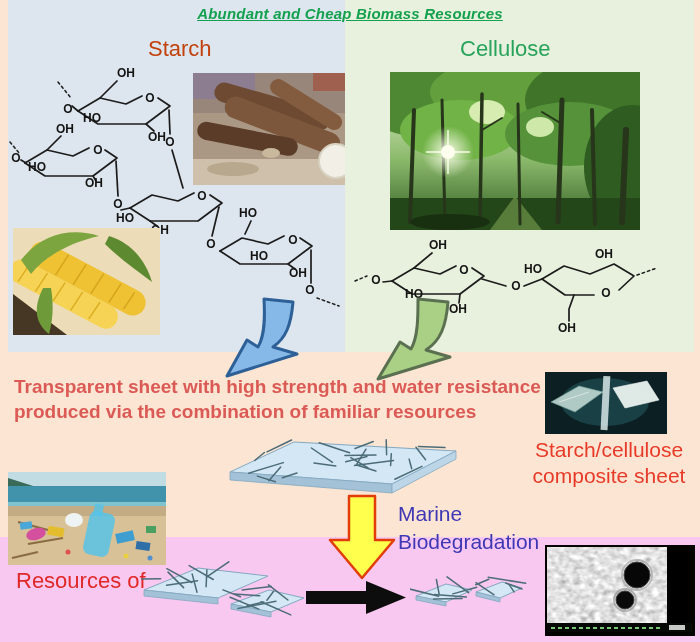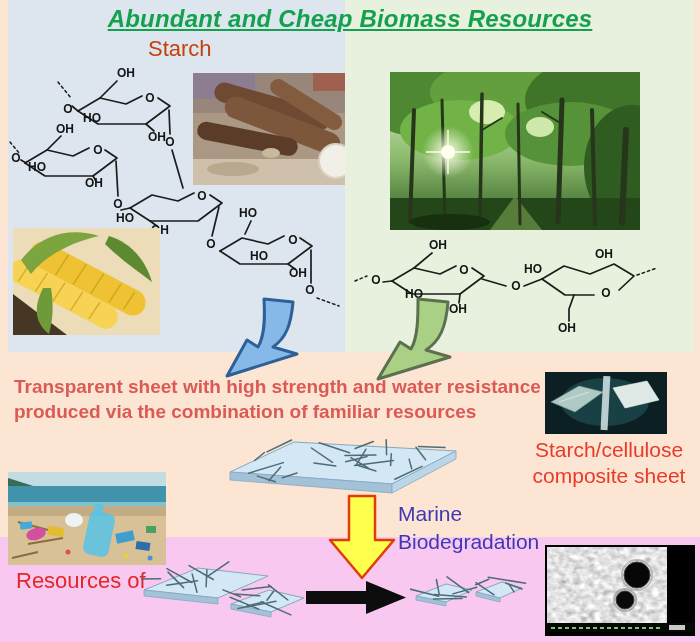--- a/index.html
+++ b/index.html
@@ -8,21 +8,21 @@
     background:#fce5d2;
     font-family:"Liberation Sans",sans-serif;
   }
   .abs{position:absolute;}
   .panel{position:absolute;top:0;height:352px;}
   #panel-starch{left:8px;width:337px;background:#dde6ee;}
   #panel-cellulose{left:345px;width:349px;background:#e7f1dd;}
   #bottom-band{position:absolute;left:0;top:537px;width:700px;height:105px;background:#f9c8f1;}
   #main-title{
     left:0;top:5px;width:700px;text-align:center;
-    color:#14a14e;font-size:24px;font-style:italic;font-weight:bold;
+    color:#14a14e;font-size:15px;font-style:italic;font-weight:bold;
     text-decoration:underline;letter-spacing:.2px;
   }
   #starch-label{left:148px;top:36px;font-size:22px;color:#c2410c;}
   #cellulose-label{left:460px;top:36px;font-size:22px;color:#28a35b;}
   .desc{color:#db5a55;font-size:19px;font-weight:600;}
   #desc1{left:14px;top:376px;}
   #desc2{left:14px;top:401px;}
   .capred{color:#e73a28;font-size:21px;width:182px;text-align:center;}
   #cap1{left:518px;top:438px;}
   #cap2{left:518px;top:464px;}
@@ -43,20 +43,21 @@
 <body>
 
 <div id="canvas">
 
   <div id="panel-starch" class="panel"></div>
   <div id="panel-cellulose" class="panel"></div>
   <div id="bottom-band"></div>
 
   <div id="main-title" class="abs">Abundant and Cheap Biomass Resources</div>
   <div id="starch-label" class="abs">Starch</div>
+  <div id="cellulose-label" class="abs">Cellulose</div>
 
   <svg class="abs" style="left:8px;top:60px" width="335" height="255" viewBox="0 0 335 255">
     <g class="bond">
 
       <g transform="translate(70,33)">
           <path d="M0,18 L22,5 L48,11 L64,3"></path>
           <path d="M80,5 L92,13 L68,31 L20,31 L0,18"></path>
         </g>
 
       <g transform="translate(17,85)">

